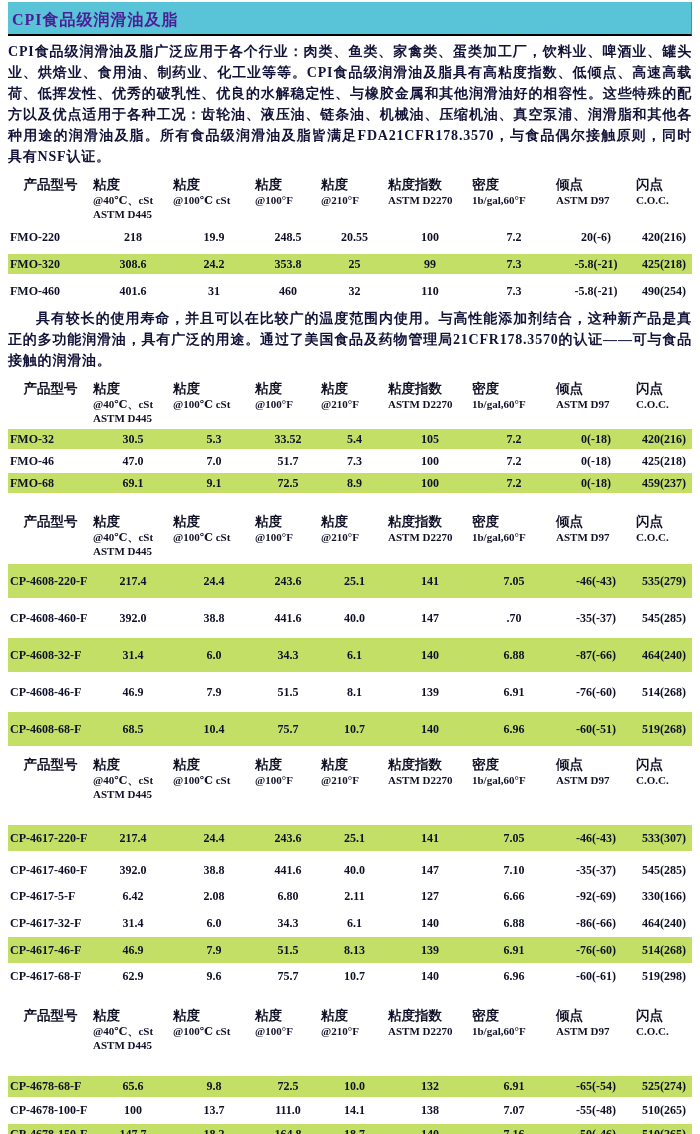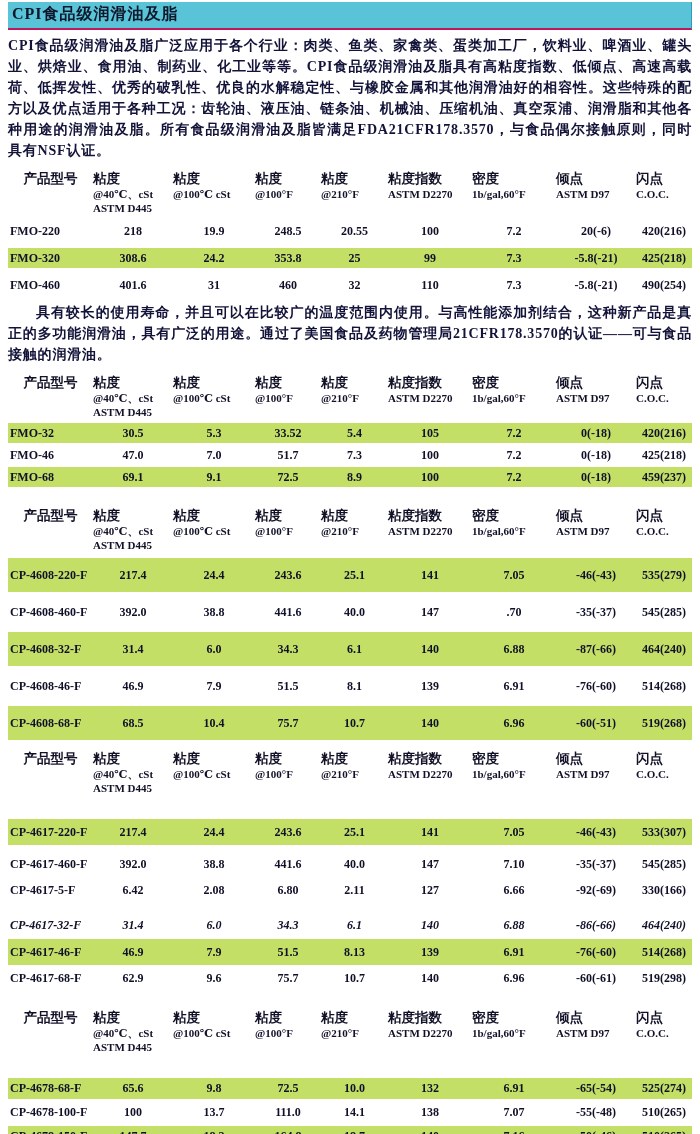--- a/index.html
+++ b/index.html
@@ -9,26 +9,26 @@
     overflow: hidden;
     font-family: "Liberation Serif", "DejaVu Serif", serif;
     font-weight: bold;
     color: #15153a;
     box-sizing: border-box;
   }
   .content { padding: 2px 8px 0 8px; }
 
   .section-bar {
     background: #59c3d8;
-    color: #0f172a;
+    color: #4c1d95;
     font-size: 16px;
     font-weight: bold;
     letter-spacing: 1px;
-    padding: 2px 6px 3px 4px;
-    border-bottom: 2px solid #be185d;
+    padding: 8px 6px 3px 4px;
+    border-bottom: 2px solid #000000;
     border-right: 1px solid #2e9cb4;
     margin: 0;
   }
   .body-text {
     font-size: 14px;
     line-height: 21px;
     letter-spacing: 0.8px;
     text-align: justify;
     color: #13133a;
     margin: 5px 0 9px 0;
@@ -66,21 +66,21 @@
   #t0 .trow { margin-bottom: 7px; font-family: Liberation Serif, serif; }
   #t1 { margin-top: 2px; }
   #t1 .thead { margin-bottom: 4px; }
   #t1 .trow { margin-bottom: 2px; }
   #t2 { margin-top: 20px; }
   #t2 .trow { margin-bottom: 3px; height: 34px; }
   #t3 { margin-top: 10px; }
   #t3 .thead { margin-bottom: 24px; }
   #t3 .trow { margin-bottom: 0; height: 26px; }
   #t3 .trow:nth-of-type(2) { margin-bottom: 6px; }
-  #t3 .trow:nth-of-type(5) { margin-top: 12px; margin-bottom: 4px; height: 20px; font-style: italic; }
+  #t3 .trow:nth-of-type(5) { margin-top: 4px; margin-bottom: 4px; height: 20px; }
   #t4 { margin-top: 18px; }
   #t4 .thead { margin-bottom: 24px; }
   #t4 .trow { margin-bottom: 3px; height: 21px; }
 </style>
 </head>
 <body>
 
 <div class="content">
 
   <h1 class="section-bar">CPI食品级润滑油及脂</h1>

